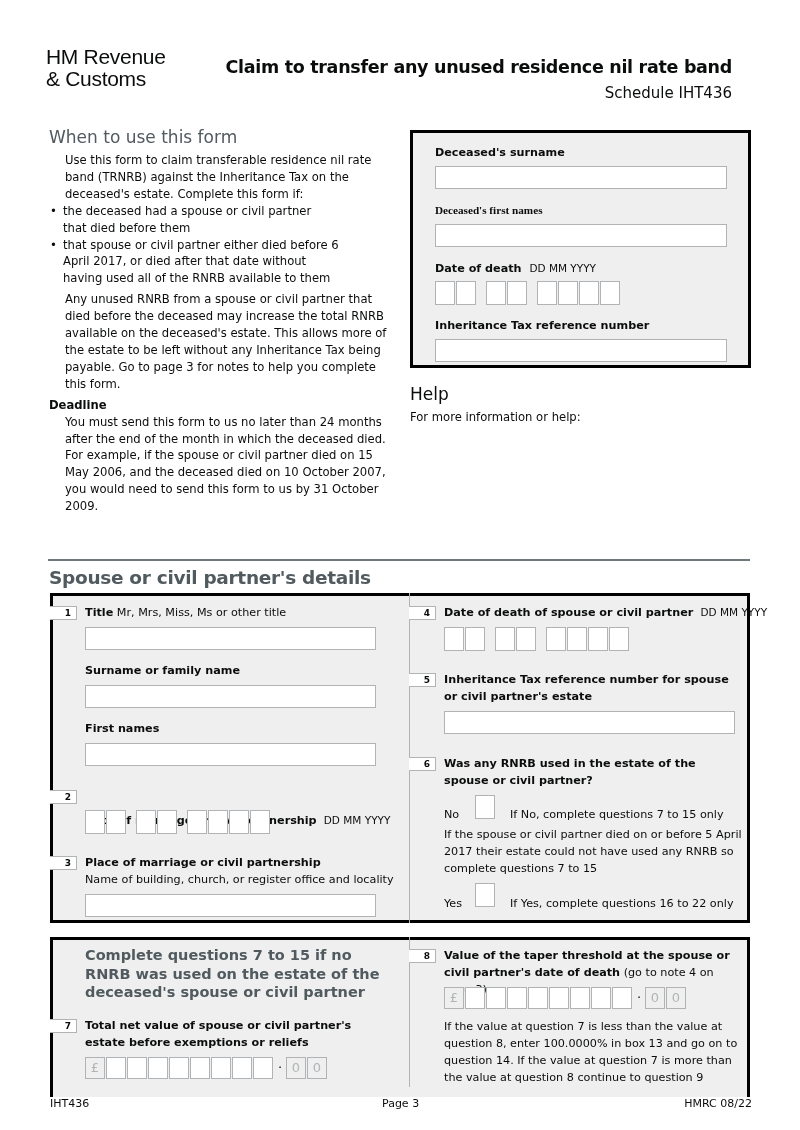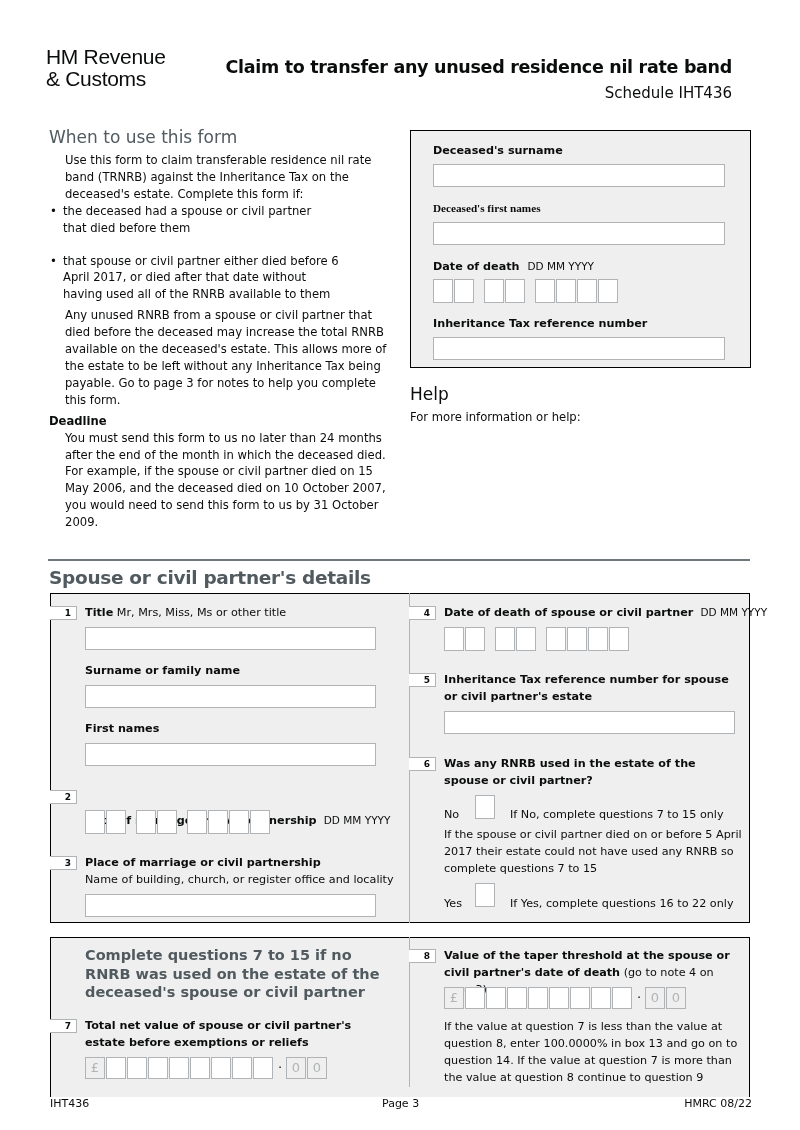--- a/index.html
+++ b/index.html
@@ -10,21 +10,21 @@
   .logo div { white-space: nowrap; }
   .doc-title { right: 68px; top: 57px; font-size: 17.5px; font-weight: bold; letter-spacing: -0.3px; white-space: nowrap; }
   .doc-sub { right: 68px; top: 84px; font-size: 15px; color: #0b0c0c; white-space: nowrap; }
   .h-section { font-size: 17px; color: #505a5f; white-space: nowrap; }
   .body-text { font-size: 11.6px; line-height: 16.9px; color: #0b0c0c; }
   .body-text p { margin-bottom: 4px; margin-left: 16px; }
   .bullets { list-style: none; }
   .bullets li { position: relative; padding-left: 14px; }
   .bullets li::before { content: "•"; position: absolute; left: 1px; top: 0; }
   .bold { font-weight: bold; }
-  .grey-panel { background: #efefef; border: 1px solid #000000; }
+  .grey-panel { background: #efefef; border: 3px solid #000000; }
   .field-label { font-size: 11.2px; font-weight: bold; color: #0b0c0c; white-space: nowrap; }
   .field-label .hint { font-weight: normal; font-size: 10.5px; }
   .text-input { background: #ffffff; border: 1px solid #b1b4b6; height: 23px; }
   .date-row { display: flex; height: 24px; }
   .date-box { width: 20px; height: 24px; background: #fff; border: 1px solid #b1b4b6; margin-right: 1px; }
   .date-gap { width: 9px; }
   .rule { left: 48px; top: 559px; width: 702px; height: 2px; background: #6f777b; }
   .qnum { width: 27px; height: 14px; background: #fff; border: 1px solid #b1b4b6; border-left: none; font-size: 9px; text-align: right; padding-right: 5px; line-height: 13px; font-weight: bold; }
   .qlabel { font-size: 11.2px; line-height: 17px; color: #0b0c0c; }
   .qlabel .b { font-weight: bold; }
@@ -45,21 +45,21 @@
   <div>&amp; Customs</div>
 </div>
 <div class="abs doc-title">Claim to transfer any unused residence nil rate band</div>
 <div class="abs doc-sub">Schedule IHT436</div>
 
 <div class="abs h-section" style="left:49px; top:127px;">When to use this form</div>
 <div class="abs body-text" style="left:49px; top:152px; width:345px;">
   <p style="margin-bottom:0">Use this form to claim transferable residence nil rate band (TRNRB) against the Inheritance Tax on the deceased's estate. Complete this form if:</p>
   <ul class="bullets" style="margin-bottom:4px;">
     <li style="padding-right:60px;">the deceased had a spouse or civil partner that died before them</li>
-    <li style="padding-right:50px;margin-top:16px;">that spouse or civil partner either died before 6 April 2017, or died after that date without having used all of the RNRB available to them</li>
+    <li style="padding-right:50px;">that spouse or civil partner either died before 6 April 2017, or died after that date without having used all of the RNRB available to them</li>
   </ul>
   <p>Any unused RNRB from a spouse or civil partner that died before the deceased may increase the total RNRB available on the deceased's estate. This allows more of the estate to be left without any Inheritance Tax being payable. Go to page 3 for notes to help you complete this form.</p>
   <div class="bold">Deadline</div>
   <p>You must send this form to us no later than 24 months after the end of the month in which the deceased died. For example, if the spouse or civil partner died on 15 May 2006, and the deceased died on 10 October 2007, you would need to send this form to us by 31 October 2009.</p>
 </div>
 
 <div class="abs grey-panel" style="left:410px; top:130px; width:341px; height:238px;">
   <div class="abs field-label" style="left:22px; top:13px;">Deceased's surname</div>
   <input class="abs text-input" style="left: 22px; top: 33px; width: 292px;" value="">
   <div class="abs field-label" style="left:22px; top:71px;font-family:Liberation Serif, serif;">Deceased's first names</div>

